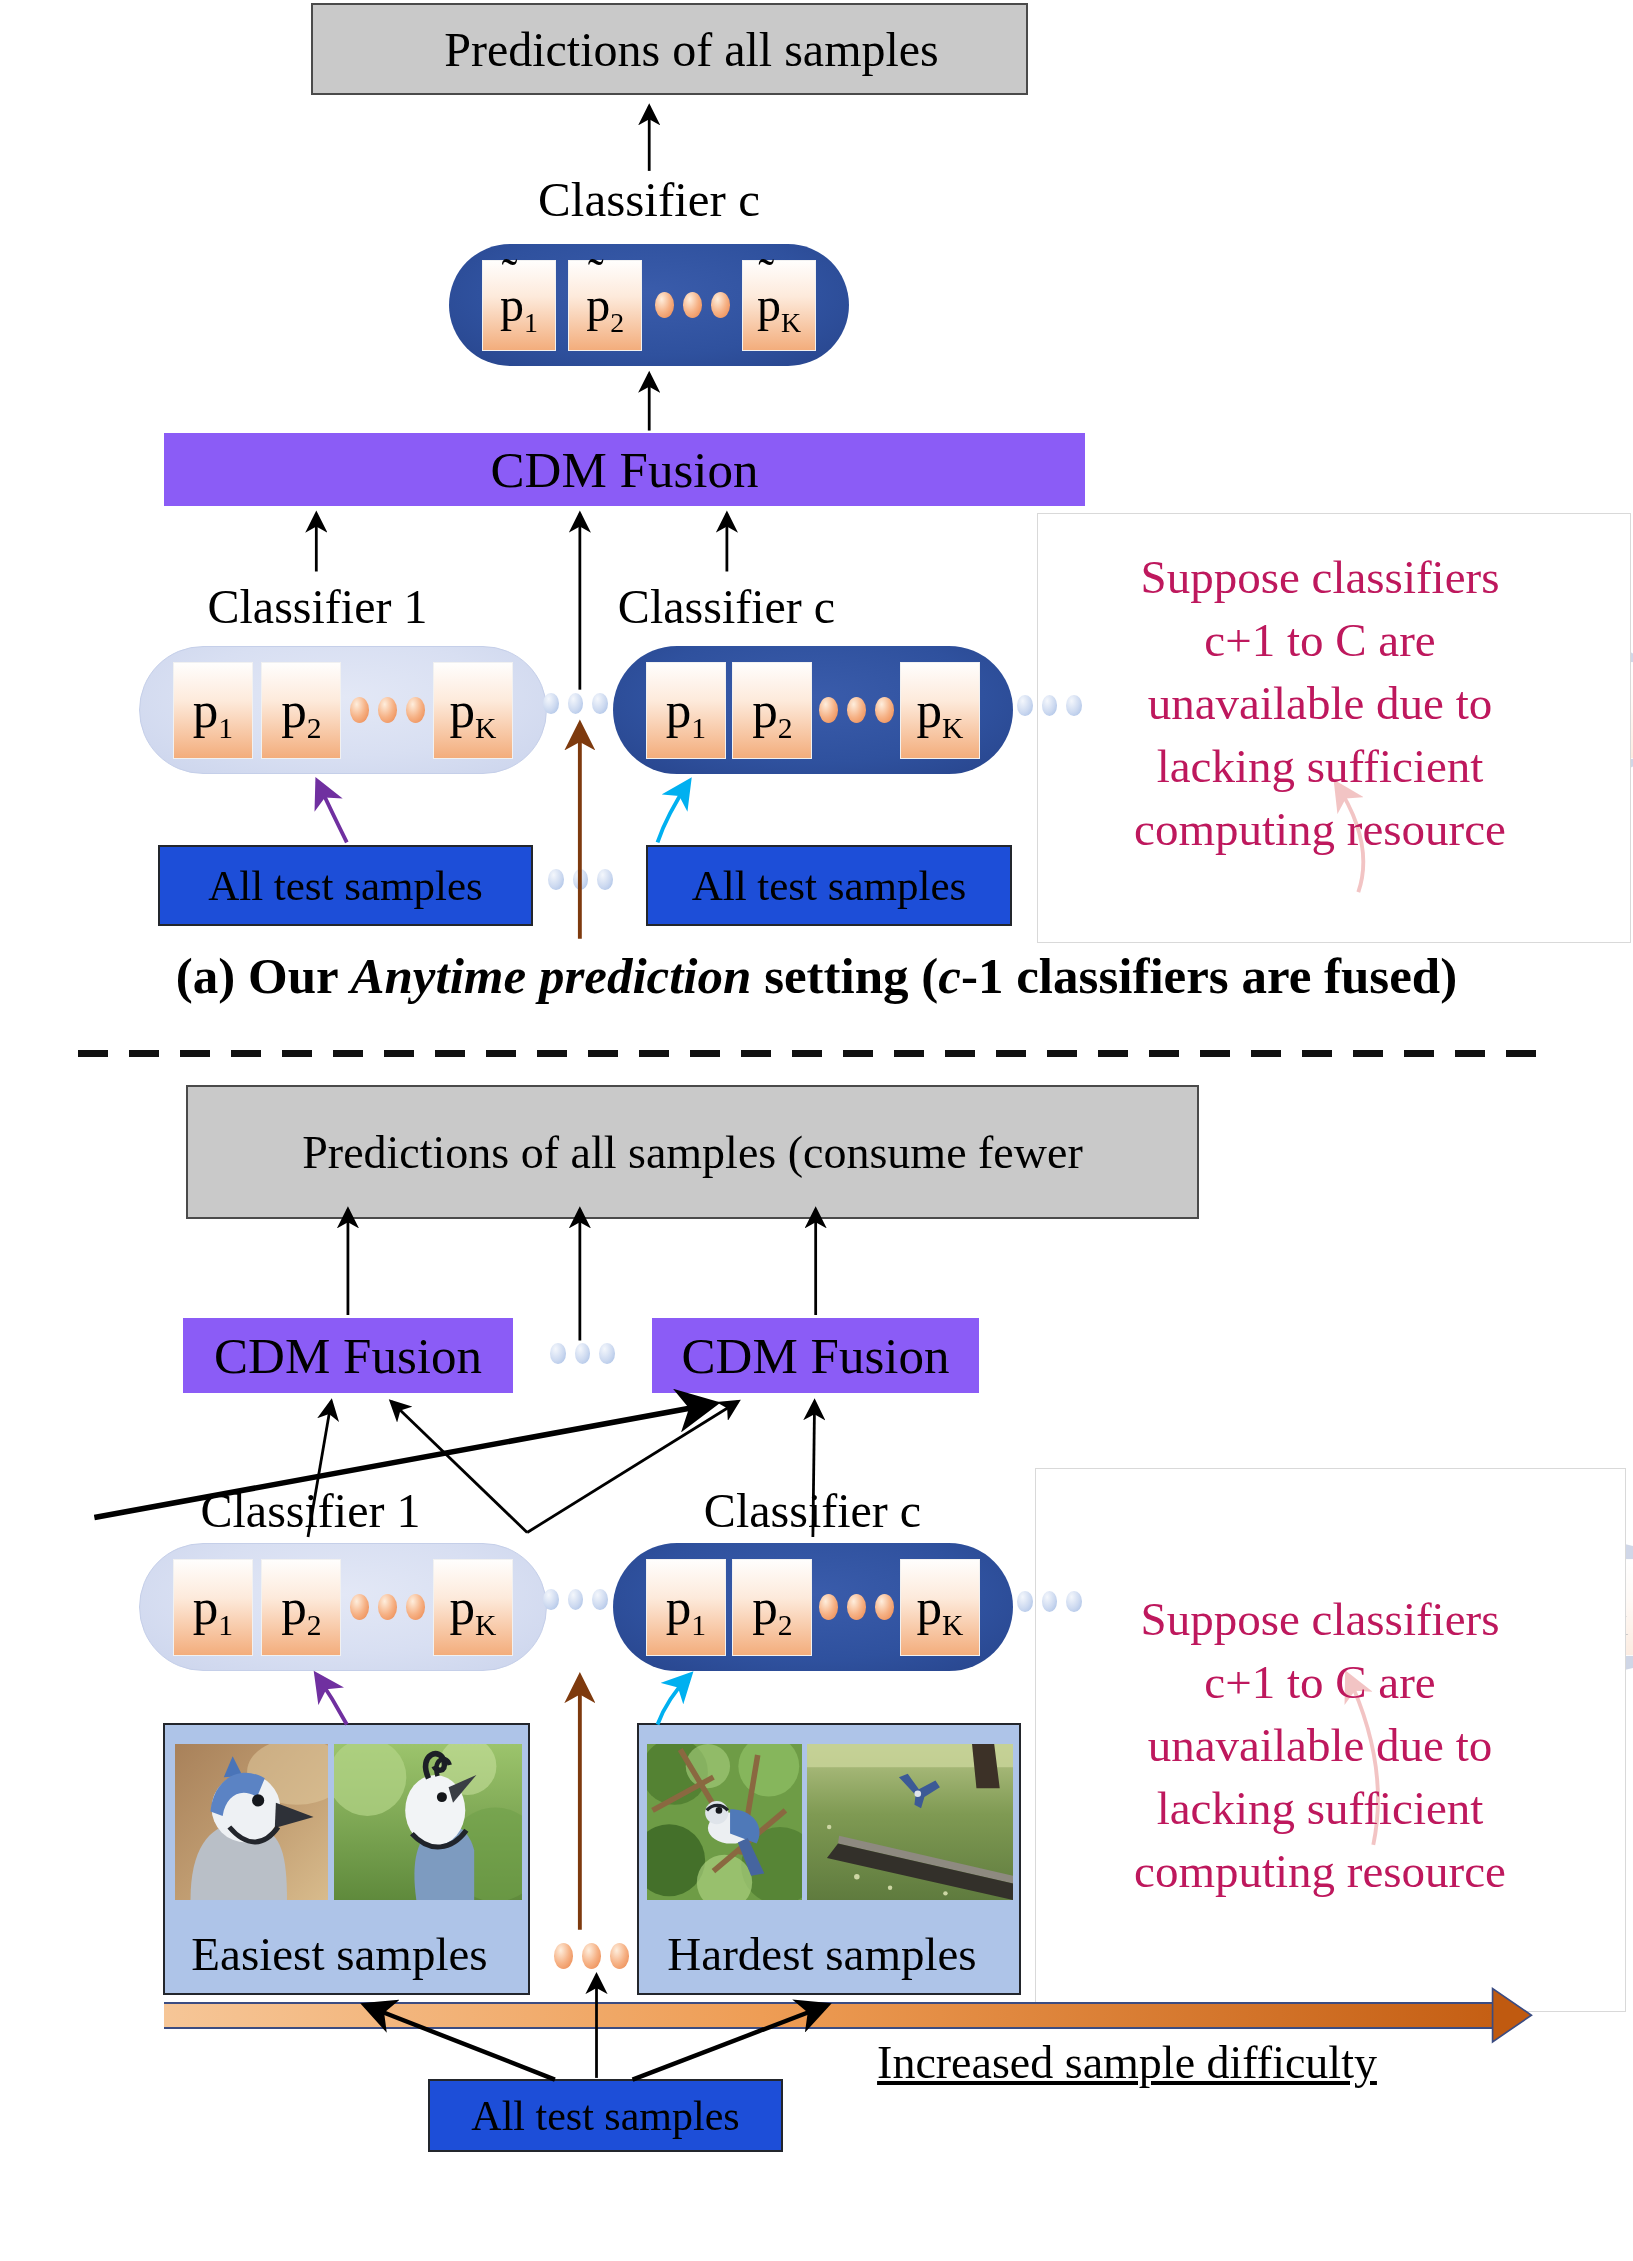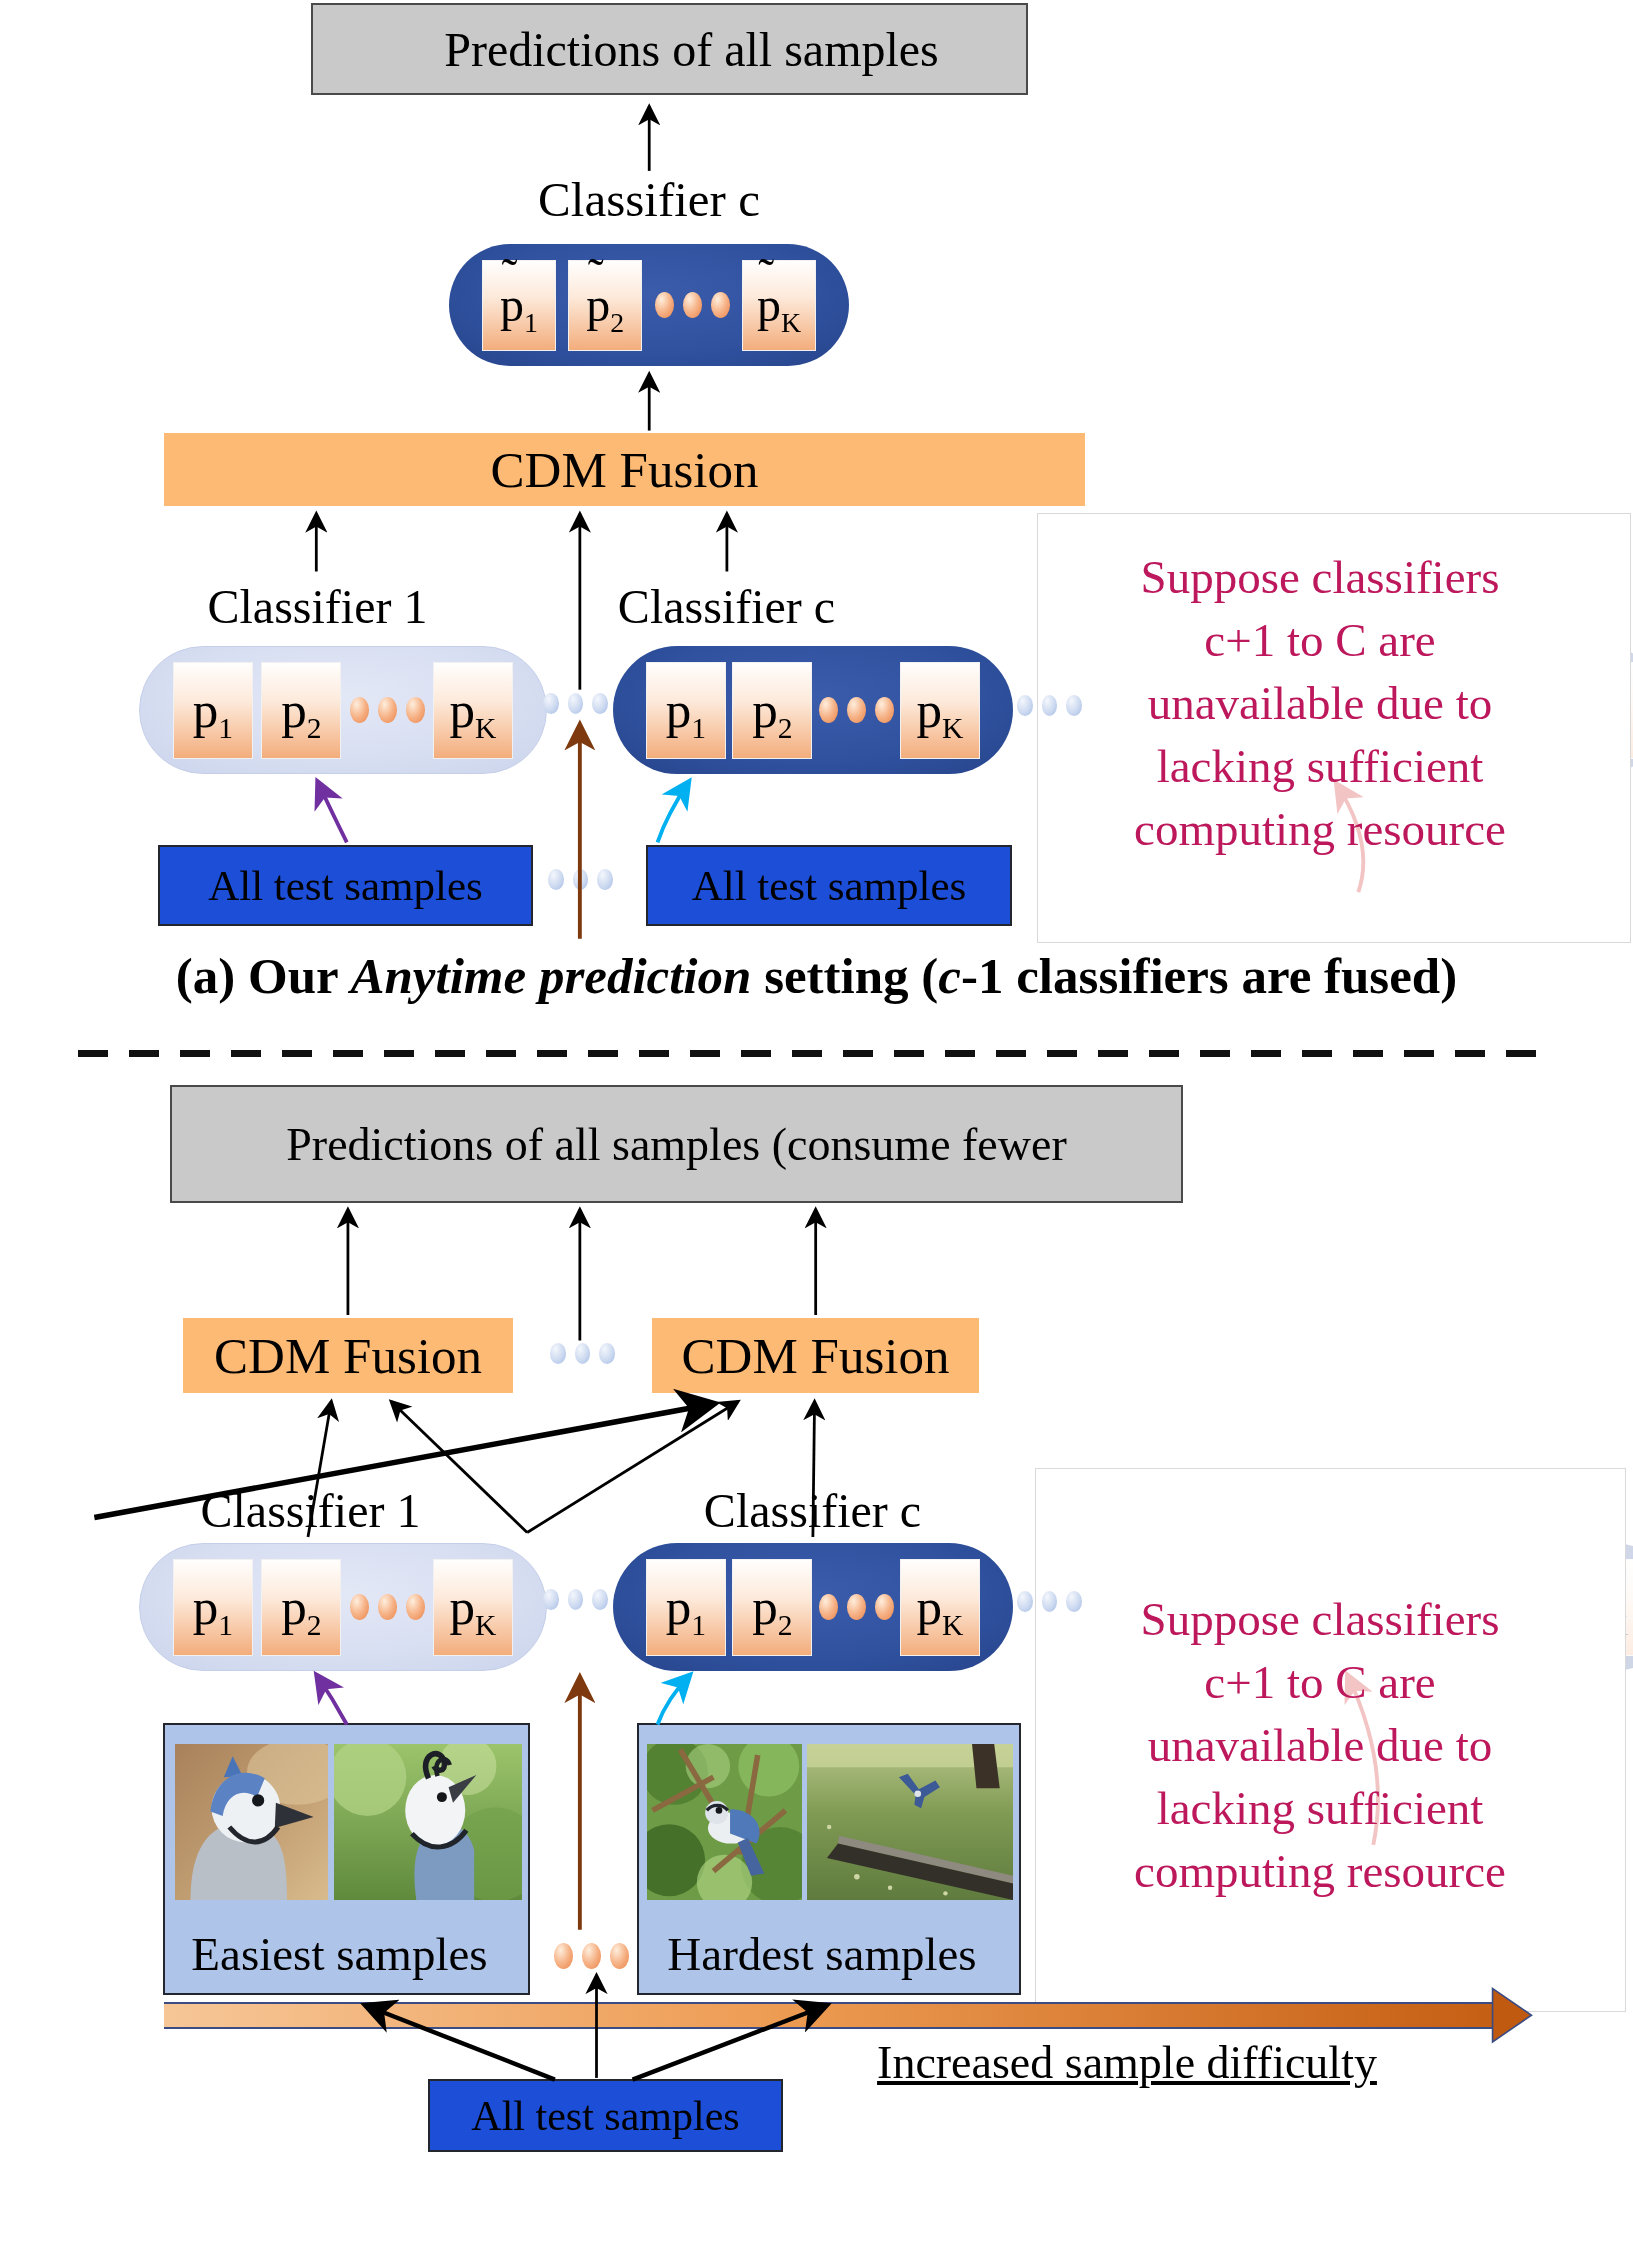--- a/index.html
+++ b/index.html
@@ -1,21 +1,21 @@
 <!DOCTYPE html>
 <html style="font-size:9px"><head>
 <meta charset="utf-8">
 <style>
   html,body{margin:0;padding:0;background:#ffffff;}
   body{font-family:"Liberation Serif","DejaVu Serif",serif;color:#000;}
   .canvas{position:relative;width:1633px;height:2261px;background:#fff;overflow:hidden;}
   .abs{position:absolute;box-sizing:border-box;}
   .lbl{display:flex;align-items:center;justify-content:center;white-space:nowrap;}
   .box-gray{background:#c9c9c9;border:2.8px solid #4a4a4a;display:flex;flex-direction:column;align-items:center;justify-content:center;text-align:center;z-index:10;}
-  .cdm{background:#fdba74;display:flex;align-items:center;justify-content:center;font-size:51px;z-index:10;}
+  .cdm{background:#8b5cf6;display:flex;align-items:center;justify-content:center;font-size:51px;z-index:10;}
   .pill{border-radius:69px;display:flex;align-items:center;justify-content:space-between;padding:0 33px;z-index:10;}
   .pill.light{background:radial-gradient(ellipse at 50% 40%,#e3e8f6 0%,#d8dff2 55%,#cbd4ec 100%);border:1.1px solid #c5cfe9;}
   .pill.dark{background:radial-gradient(ellipse at 50% 40%,#3a5cab 0%,#2f519e 60%,#27448b 100%);}
   .pb-box{width:78px;height:95px;display:flex;align-items:center;justify-content:center;background:linear-gradient(180deg,#fffefd 0%,#fdeadb 40%,#f3ad7c 100%);border:1.7px solid #f1f1f1;font-size:51px;}
   .pb-box.sm{width:72px;height:89px;font-size:48px;}
   .pb{position:relative;line-height:1;}
   .pb sub{font-size:0.58em;line-height:0;}
   .tilde{position:absolute;left:0.03em;top:-0.60em;font-size:1em;}
   .dots{display:flex;align-items:center;gap:9px;z-index:12;}
   .do{width:19px;height:25.5px;border-radius:50%;background:radial-gradient(ellipse at 35% 28%,#feeedd 0%,#f6b286 50%,#ea8247 100%);}
@@ -230,21 +230,21 @@
   <div class="abs alltest" style="left:646px;top:845px;width:366px;height:81px;">
     <span>All test samples</span>
   </div>
 
   <div class="abs cap" style="left:0;top:947px;width:1633px;">
     <span>(a) Our </span><span class="it">Anytime prediction</span><span> setting (</span><span class="it">c</span><span>-1 classifiers are fused)</span>
   </div>
 
   <div class="abs dashsep" style="left:78px;top:1050px;width:1476px;"></div>
 
-  <div class="abs box-gray" style="left:170px;top:1085px;width:1013px;height:118px;">
+  <div class="abs box-gray" style="left:186px;top:1085px;width:1013px;height:134px;">
     <div class="lbl" style="font-size:46px;line-height:55px;">Predictions of all samples (consume fewer</div>
   </div>
 
   <div class="abs cdm" style="left:183px;top:1318px;width:330px;height:75px;">
     <span>CDM Fusion</span>
   </div>
   <div class="abs dots" style="left:550px;top:1343px;">
     <span class="db"></span>
       <span class="db"></span>
       <span class="db"></span>

